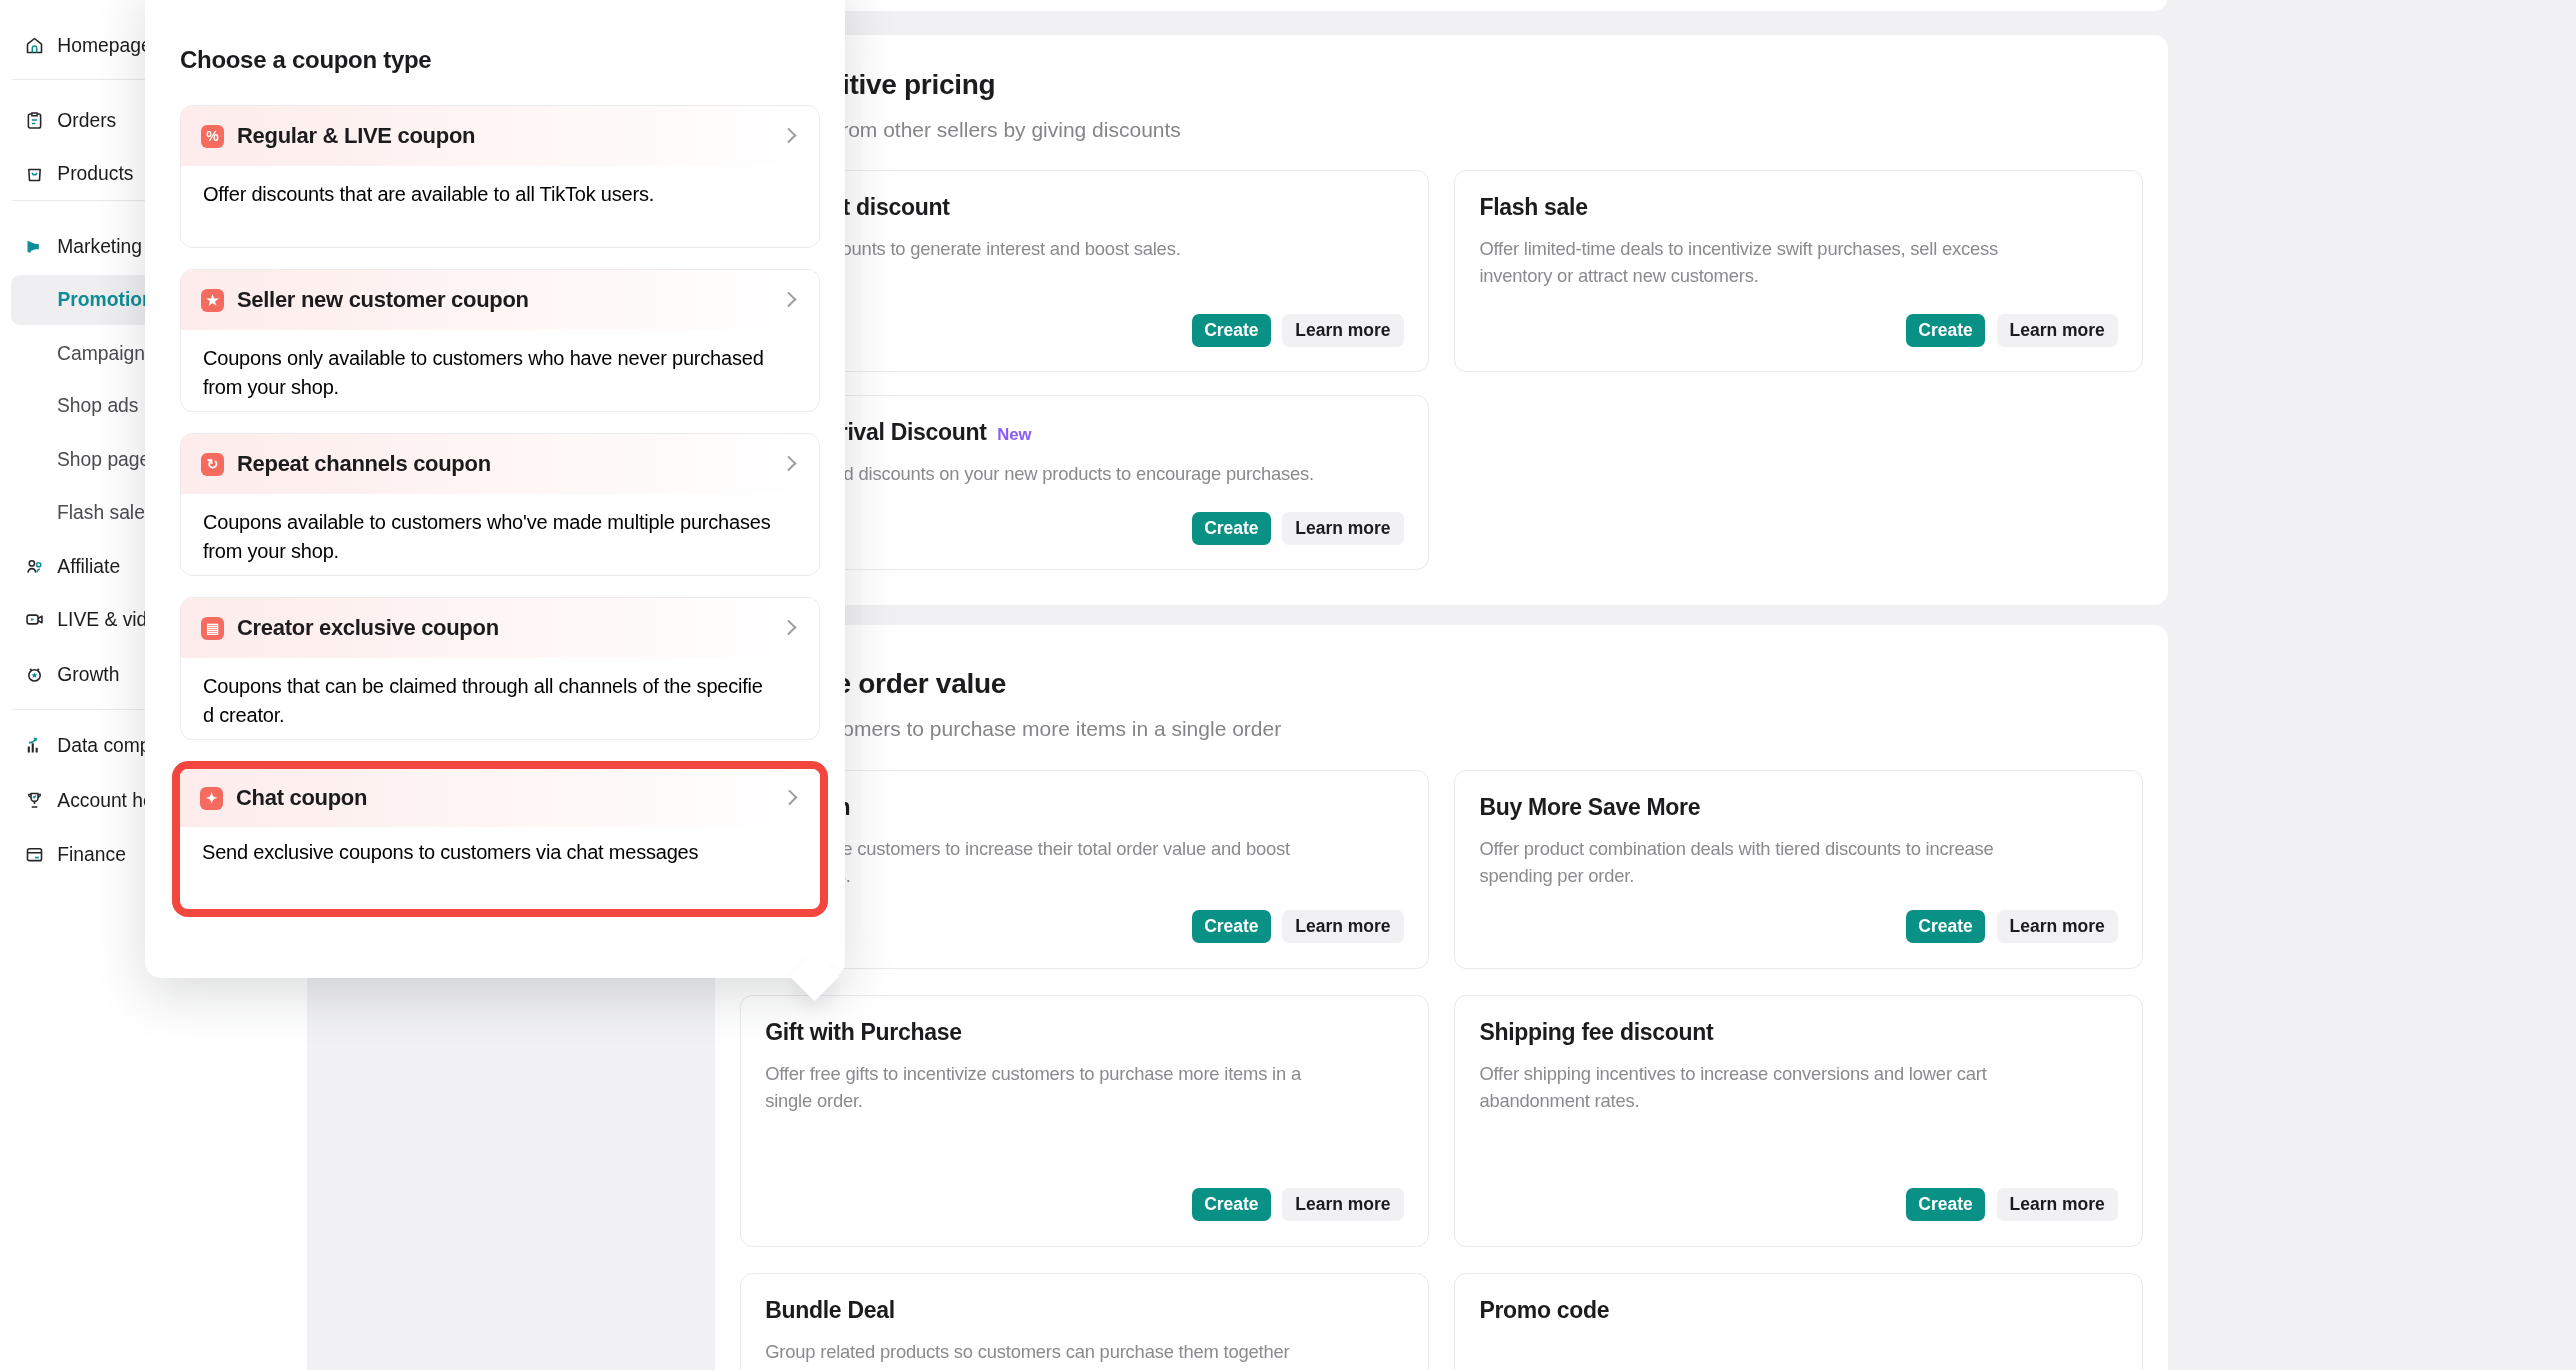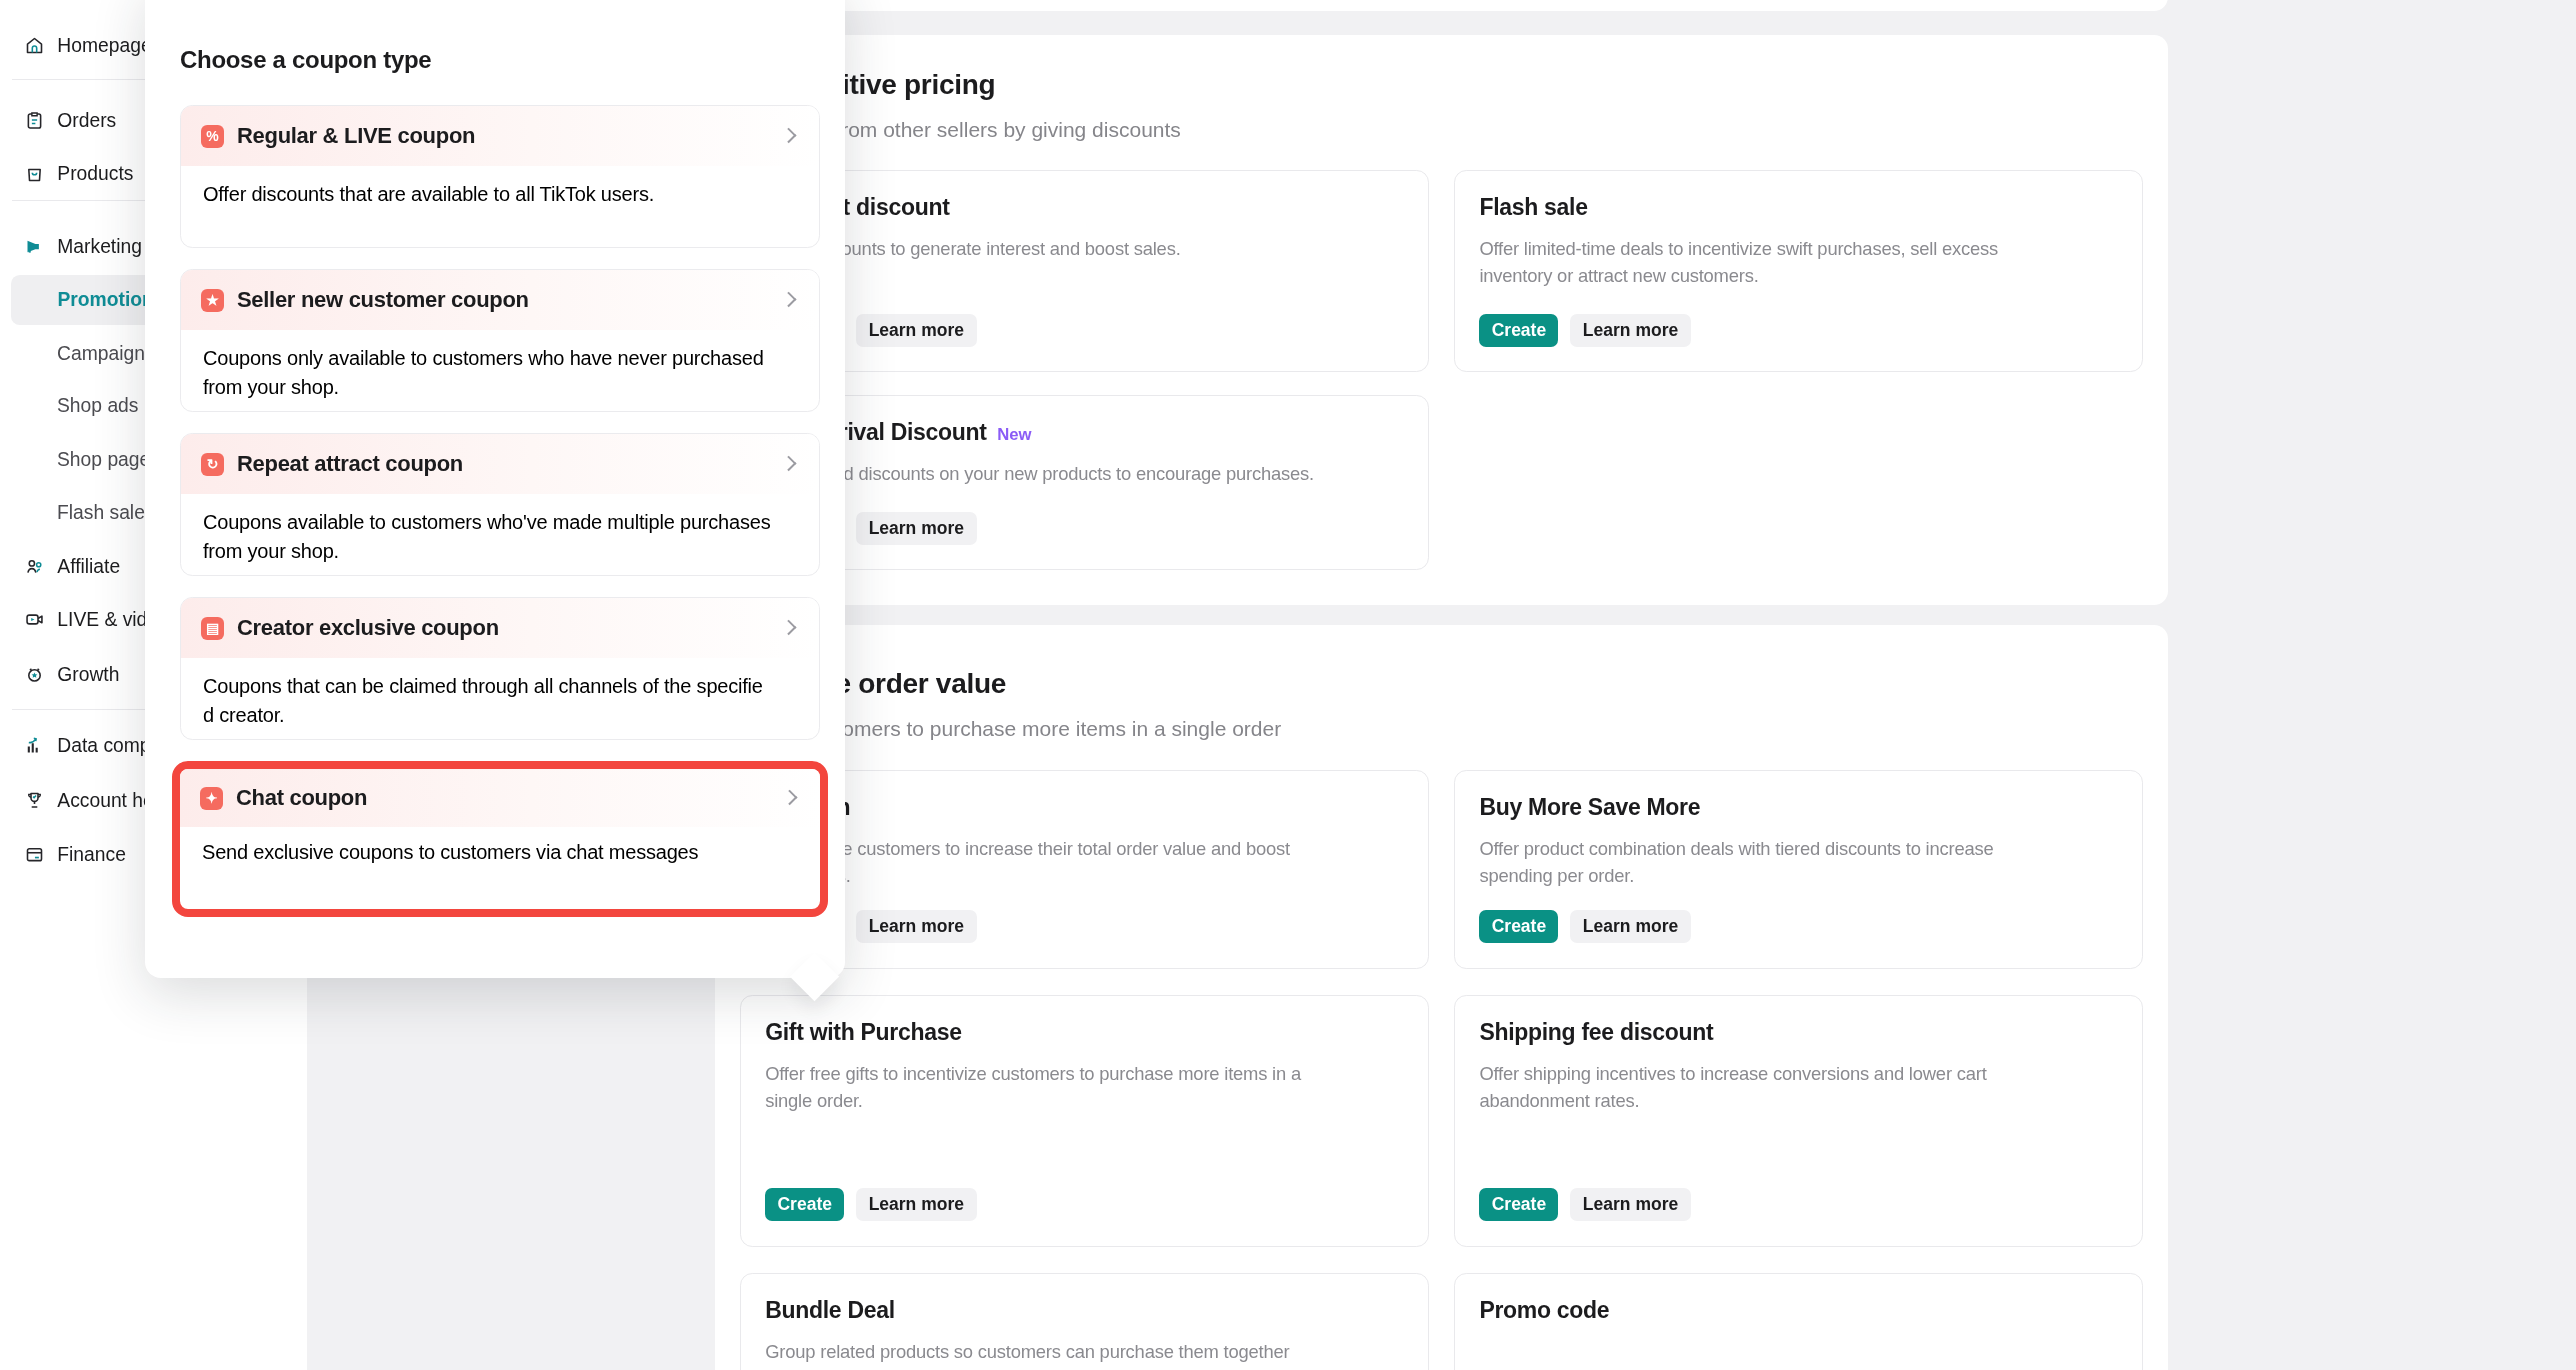--- a/index.html
+++ b/index.html
@@ -50,21 +50,21 @@
     padding:23px 24.6px 24.6px 24.6px; display:flex; flex-direction:column; overflow:hidden;
   }
   .h230 { height:202px; } .h199 { height:175px; } .h227 { height:199px; } .h232 { height:252px; }
   .card-title-row { display:flex; align-items:baseline; }
   .card-title { font-size:23px; font-weight:700; letter-spacing:-0.3px; }
   .badge-new { font-size:16.7px; font-weight:700; color:#8b5cf6; margin-left:10.5px; }
   .card-desc {
     margin-top:14px; font-size:18.4px; line-height:27px; color:#8a8a8f;
     letter-spacing:-0.2px; white-space:pre-line;
   }
-  .card-btns { margin-top:auto; display:flex; gap:11.4px; }
+  .card-btns { margin-top:auto; display:flex; gap:11.4px;justify-content:flex-end; }
   .btn {
     height:33px; display:inline-flex; align-items:center; border-radius:7px;
     font-size:17.5px; font-weight:700; cursor:pointer; border:none;
     font-family:"Liberation Sans", sans-serif;
   }
   .btn-create { background:#0a9185; color:#fff; padding:0 12.3px; }
   .btn-more { background:#f1f1f3; color:#1c1c1e; padding:0 13px; }
   
   .popup {
     position:absolute; left:145px; top:-21px; width:700px; height:999px;
@@ -368,21 +368,21 @@
       <span class="opt-title">Seller new customer coupon</span>
       <span class="chev"></span>
     </div>
     <div class="opt-desc">Coupons only available to customers who have never purchased
 from your shop.</div>
   </div>
 
   <div class="opt">
     <div class="opt-band">
       <span class="tik-icn">↻</span>
-      <span class="opt-title">Repeat attract coupon</span>
+      <span class="opt-title">Repeat channels coupon</span>
       <span class="chev"></span>
     </div>
     <div class="opt-desc">Coupons available to customers who've made multiple purchases
 from your shop.</div>
   </div>
 
   <div class="opt">
     <div class="opt-band">
       <span class="tik-icn">▤</span>
       <span class="opt-title">Creator exclusive coupon</span>

